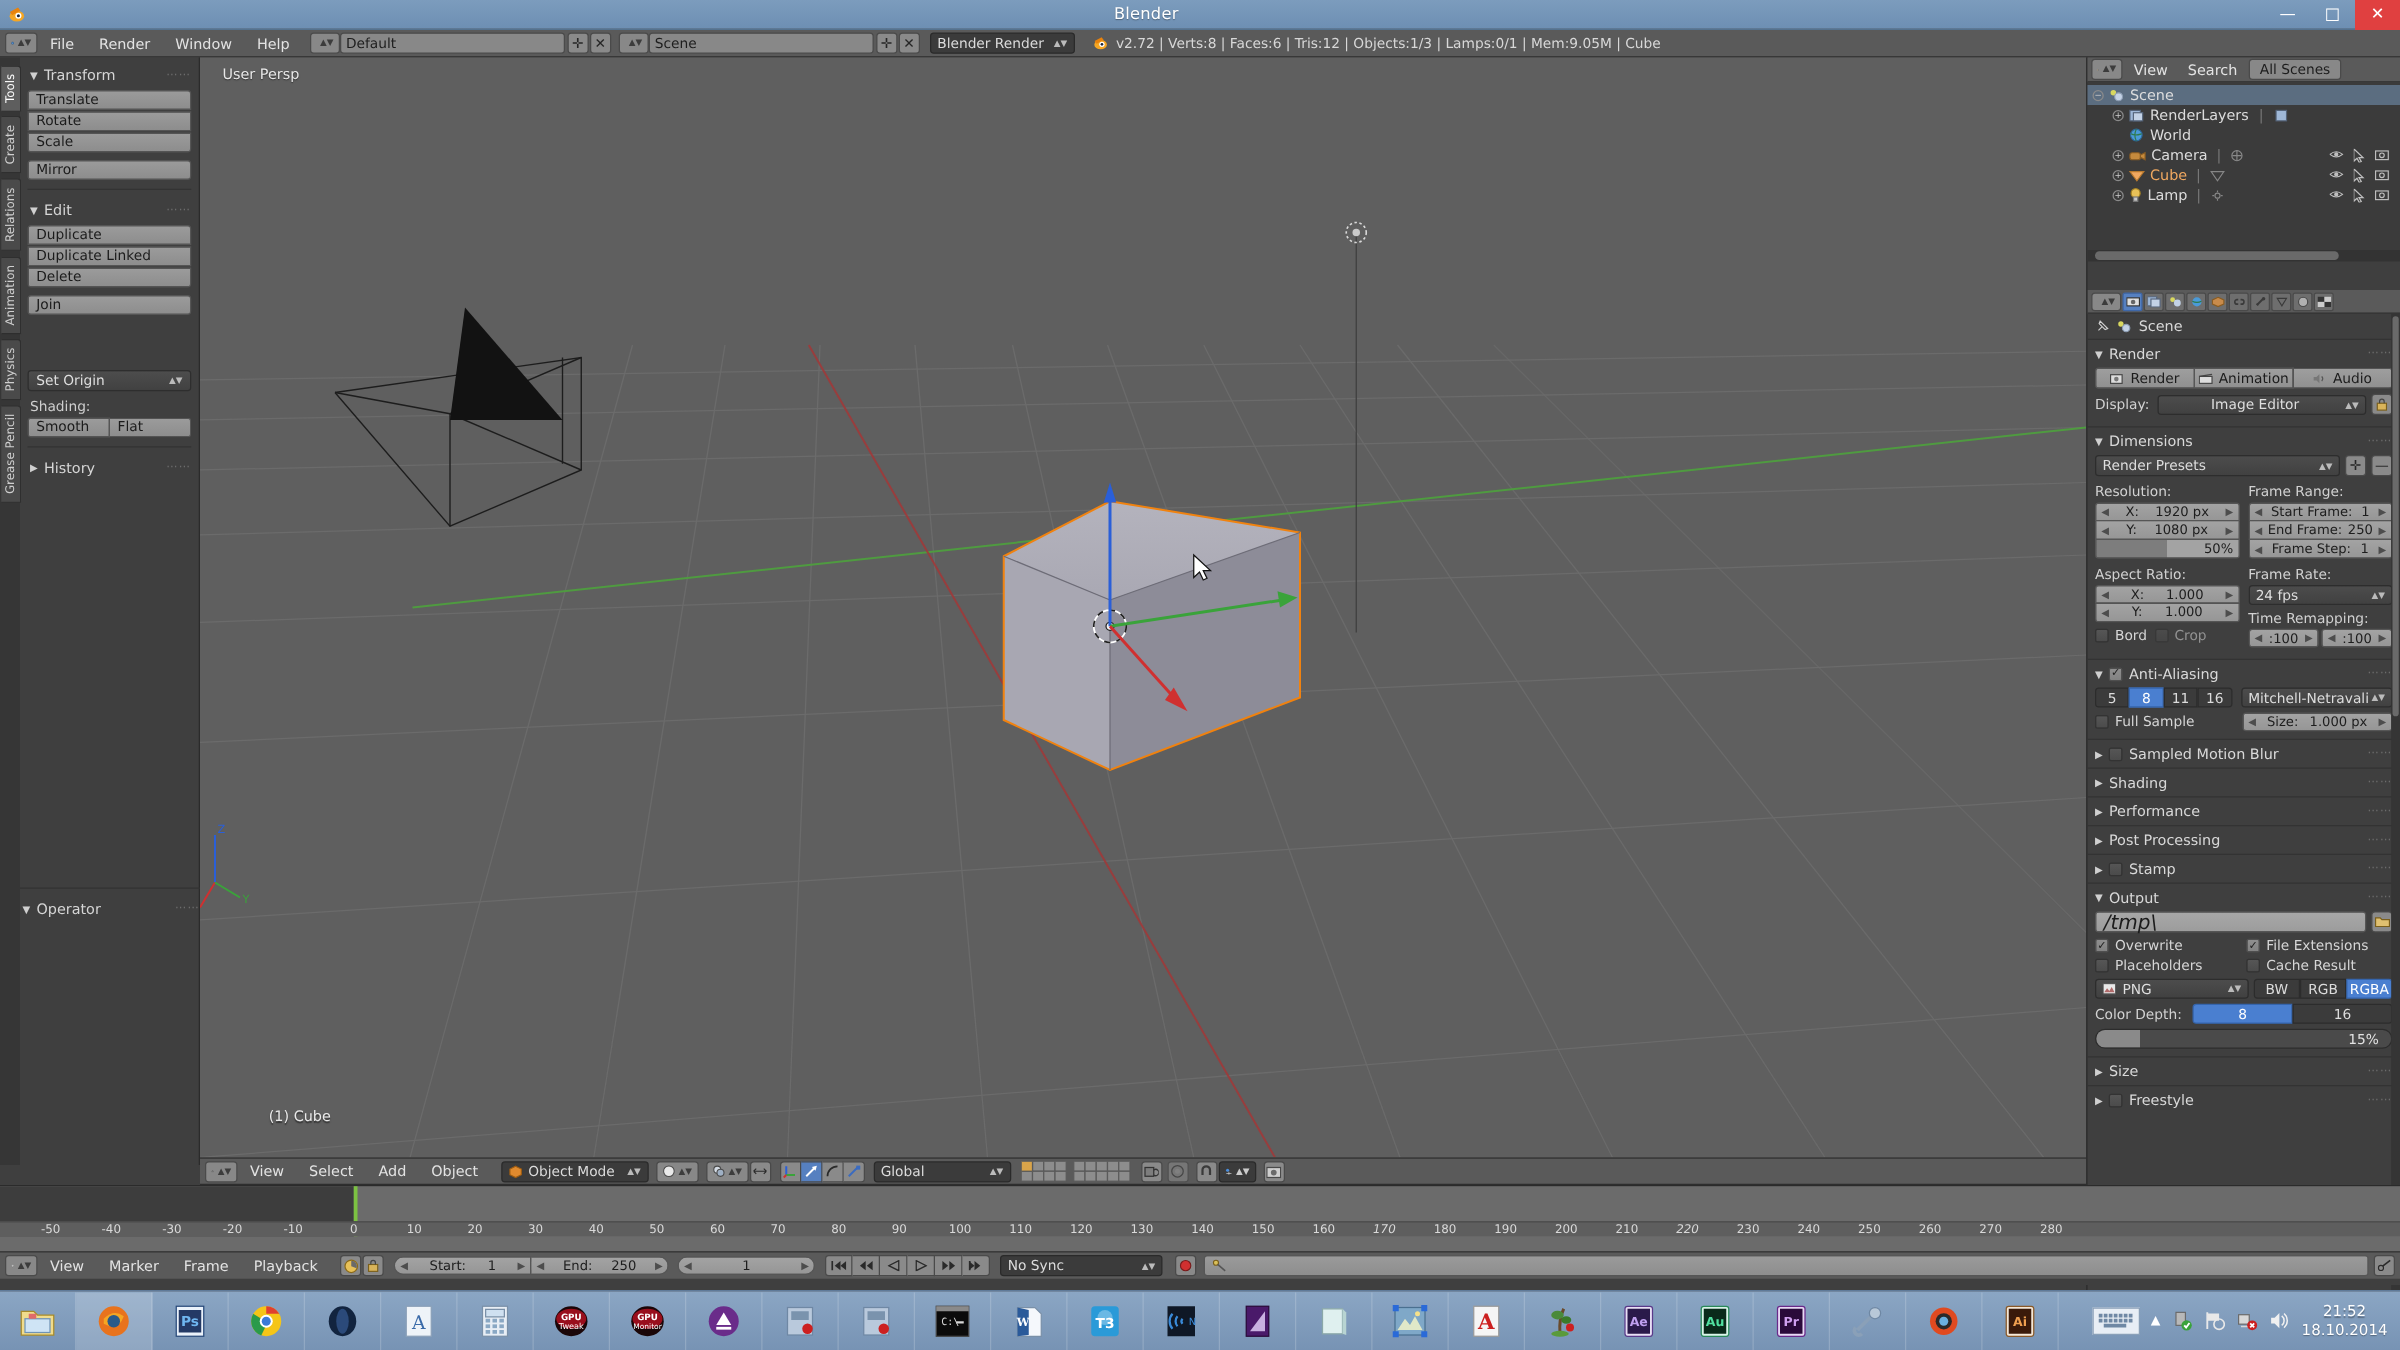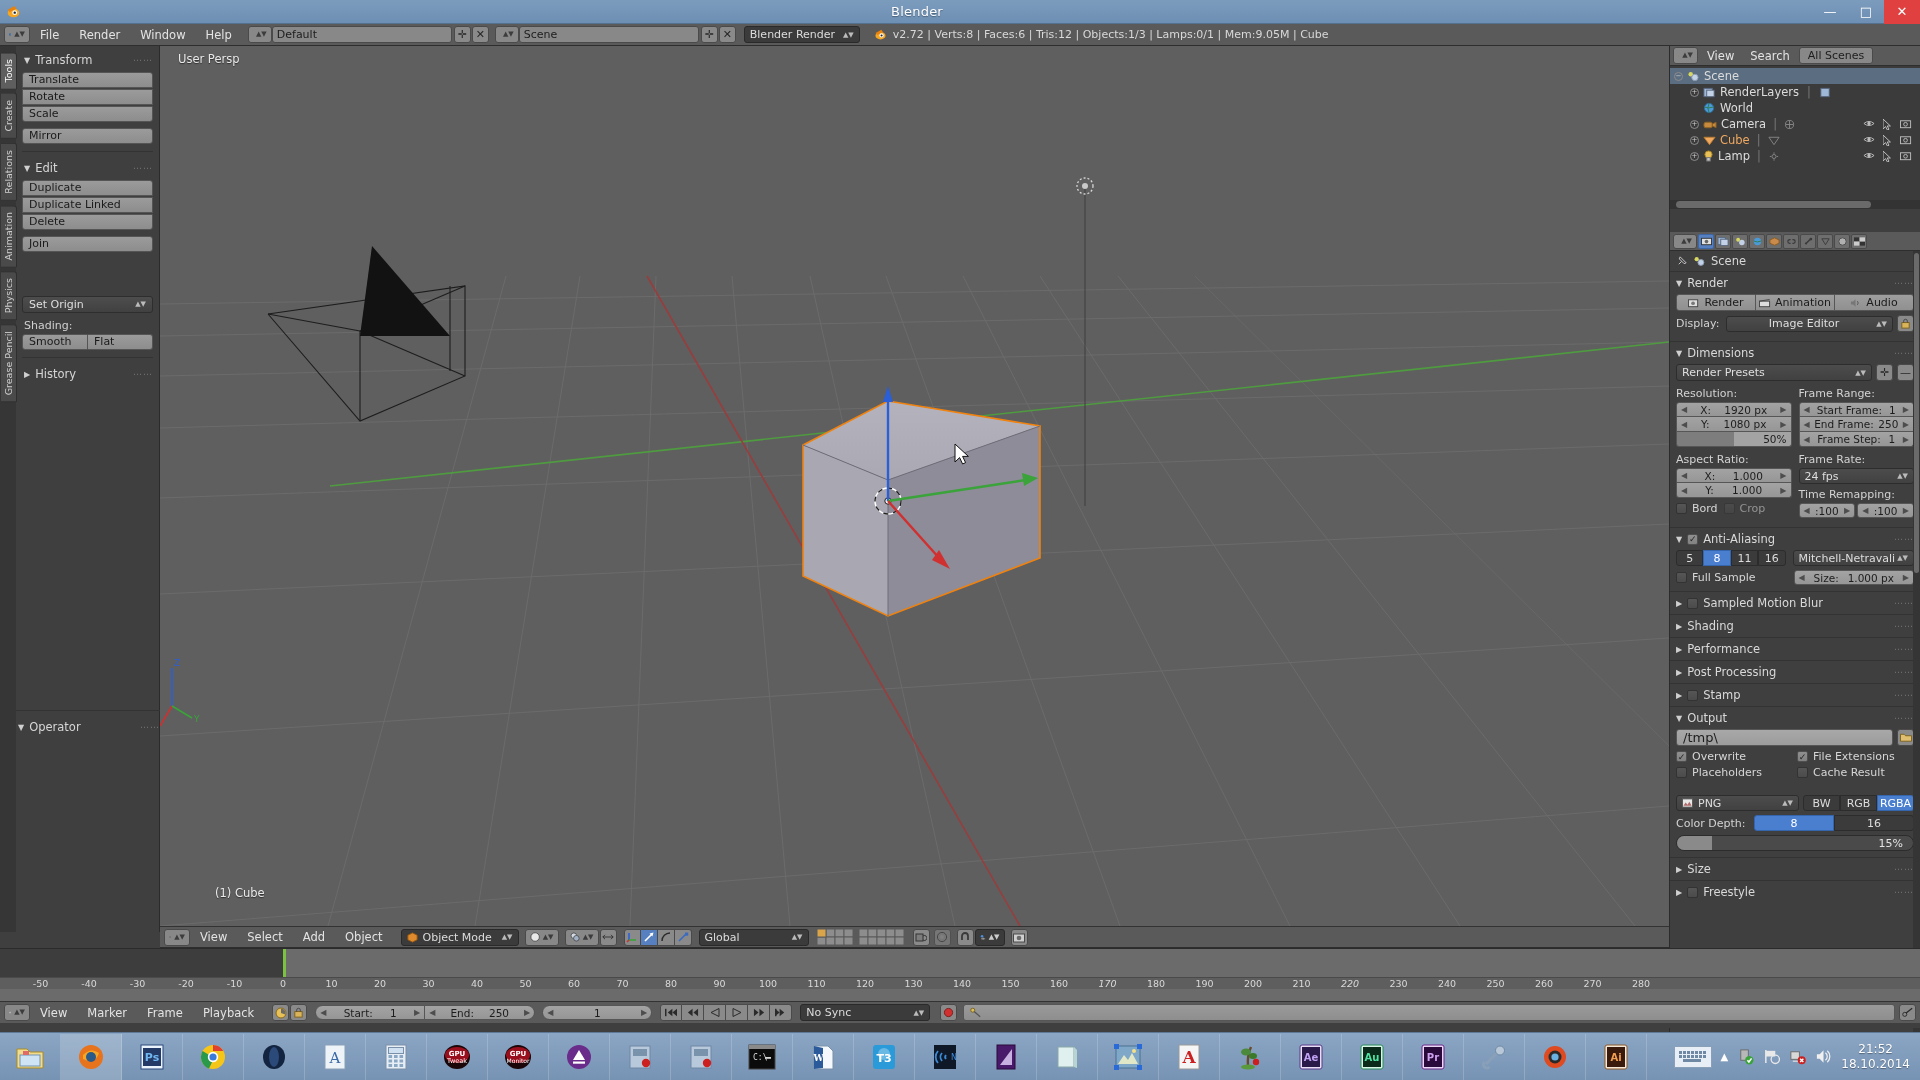--- a/index.html
+++ b/index.html
@@ -177,21 +177,21 @@
   .segm > div:first-child{border-radius:3px 0 0 3px;}
   .segm > div:last-child{border-radius:0 3px 3px 0;}
   .segm > div.on{ background:#4a7fd0;color:#fff;border-color:#3565ad; }
   .cb{ width:11px;height:11px;background:linear-gradient(#8f8f8f,#828282);border:1px solid #4f4f4f;
        border-radius:2px;display:inline-flex;align-items:center;justify-content:center;
        font-size:9px;color:#232323;flex:none;}
   .cb.off{ background:linear-gradient(#565656,#4b4b4b);border-color:#333; color:transparent;}
   .chk-row{ display:flex;align-items:center;gap:5px;font-size:11px;color:#d6d6d6; }
   .path-fld{
     height:17px;background:linear-gradient(#a8a8a8,#9c9c9c);border:1px solid #565656;border-radius:3px;
-    color:#1c1c1c;font-size:13px;display:flex;align-items:center;padding:0 6px;flex:1;
+    color:#1c1c1c;font-size:16px;display:flex;align-items:center;padding:0 6px;flex:1;font-style:italic;
   }
   .slider{
     position:relative;height:16px;background:#4a4a4a;border:1px solid #2c2c2c;border-radius:8px;
     overflow:hidden;display:flex;align-items:center;color:#e2e2e2;font-size:11px;
   }
   .slider .bar{ position:absolute;left:0;top:0;bottom:0;background:#8a8a8a; }
   .slider .t1{ position:relative;padding-left:8px;margin-top:46px; }
   .slider .t2{ position:relative;margin-left:auto;padding-right:10px; }
   .pr-scroll{ position:absolute;right:0;top:19px;width:7px;bottom:0;background:#353535;}
   .pr-scroll i{ position:absolute;left:1px;top:2px;width:5px;height:320px;background:#6a6a6a;border-radius:3px;display:block;}
@@ -1079,21 +1079,21 @@
         <div class="row" style="margin-top:3px">
           <span class="chk-row" style="flex:1">
             <span class="cb off">✓</span>
             <span>Placeholders</span>
           </span>
           <span class="chk-row" style="flex:1">
             <span class="c b cb off">✓</span>
             <span>Cache Result</span>
           </span>
         </div>
-        <div class="row" style="margin-top:16px;gap:4px">
+        <div class="row" style="margin-top:4px;gap:4px">
           <div class="dark-fld" style="flex:1">
             <span style="display:flex;align-items:center;gap:5px">
               <svg width="11" height="10" viewBox="0 0 12 10">
                   <rect x="0.5" y="0.5" width="11" height="9" fill="#e8e8e8" stroke="#555"></rect>
                   <path d="M1.5 8 L4 4.5 L6 7 L8 3.5 L10.5 8 Z" fill="#b06a6a"></path>
                 </svg>
               <span>PNG</span>
             </span>
             <span style="font-size:7px;color:#bbb">▲▼</span>
           </div>

